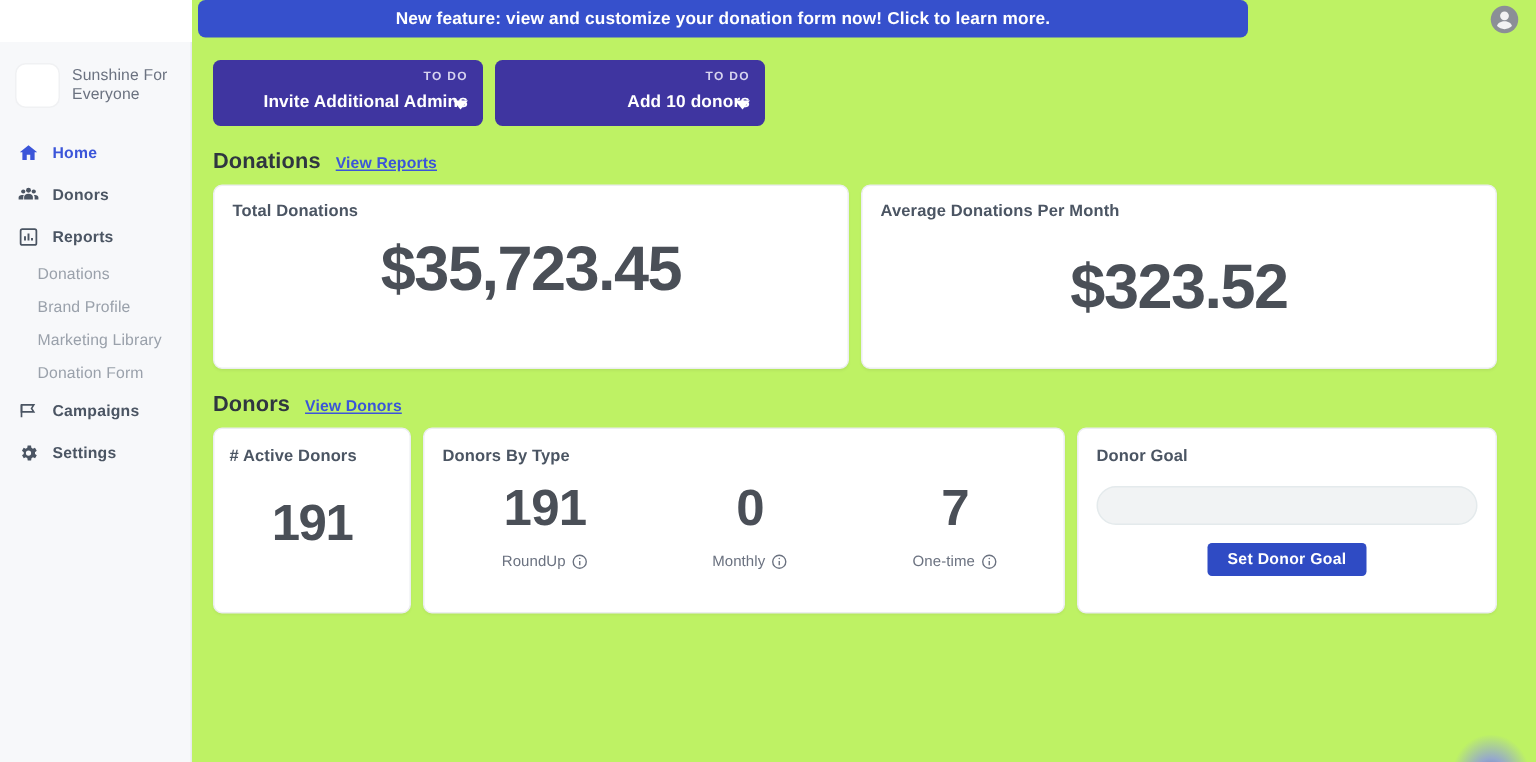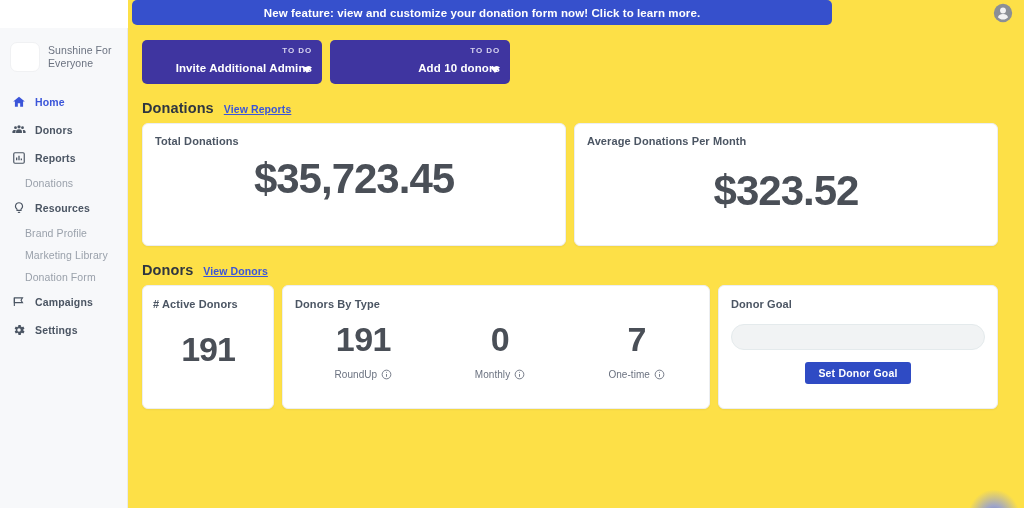--- a/index.html
+++ b/index.html
@@ -41,21 +41,21 @@
   .nav-item.active { color: #3b55d9; }
   .nav-item .ico { width: 14px; height: 14px; display: flex; align-items: center; justify-content: center; flex: 0 0 14px; }
   .nav-item .ico svg { display: block; }
   .nav-sub {
     display: block; padding: 5px 8px 5px 25px;
     font-size: 10.5px; color: #9aa1ab; font-weight: 400;
     letter-spacing: .1px; cursor: pointer;
   }
 
   
-  .main { flex: 1 1 auto; height: 508px; position: relative; background: #fde047; overflow: hidden; }
+  .main { flex: 1 1 auto; height: 508px; position: relative; background: #bef264; overflow: hidden; }
 
   .topbar { display: flex; align-items: flex-start; padding: 0px 0 0 0; height: 30px; }
   .banner {
     margin: 0 0 0 4px;
     flex: 0 0 700px;
     height: 25px;
     background: #3650cc;
     border-radius: 5px;
     color: #fff;
     font-size: 11.5px; font-weight: 700;
@@ -196,29 +196,20 @@
               <line x1="8" y1="16" x2="8" y2="11" stroke-width="2.2"></line>
               <line x1="12" y1="16" x2="12" y2="8" stroke-width="2.2"></line>
               <line x1="16" y1="16" x2="16" y2="13" stroke-width="2.2"></line>
             </svg>
         </span>
         <span>Reports</span>
       </div>
 
       <div class="nav-sub">Donations</div>
 
-      <div class="nav-item">
-        <span class="ico">
-          <svg width="14" height="14" viewBox="0 0 24 24" fill="none" stroke="#4b5563" stroke-width="1.9">
-              <path d="M12 3a6 6 0 0 0-3.5 10.9V16h7v-2.1A6 6 0 0 0 12 3z"></path>
-              <line x1="10" y1="19.5" x2="14" y2="19.5"></line>
-            </svg>
-        </span>
-        <span>Resources</span>
-      </div>
 
       <div class="nav-sub">Brand Profile</div>
       <div class="nav-sub">Marketing Library</div>
       <div class="nav-sub">Donation Form</div>
 
       <div class="nav-item">
         <span class="ico">
           <svg width="14" height="14" viewBox="0 0 24 24" fill="none" stroke="#4b5563" stroke-width="1.9">
               <path d="M4 5h14l-2.5 4L18 13H4z"></path>
               <line x1="4" y1="5" x2="4" y2="19"></line>

